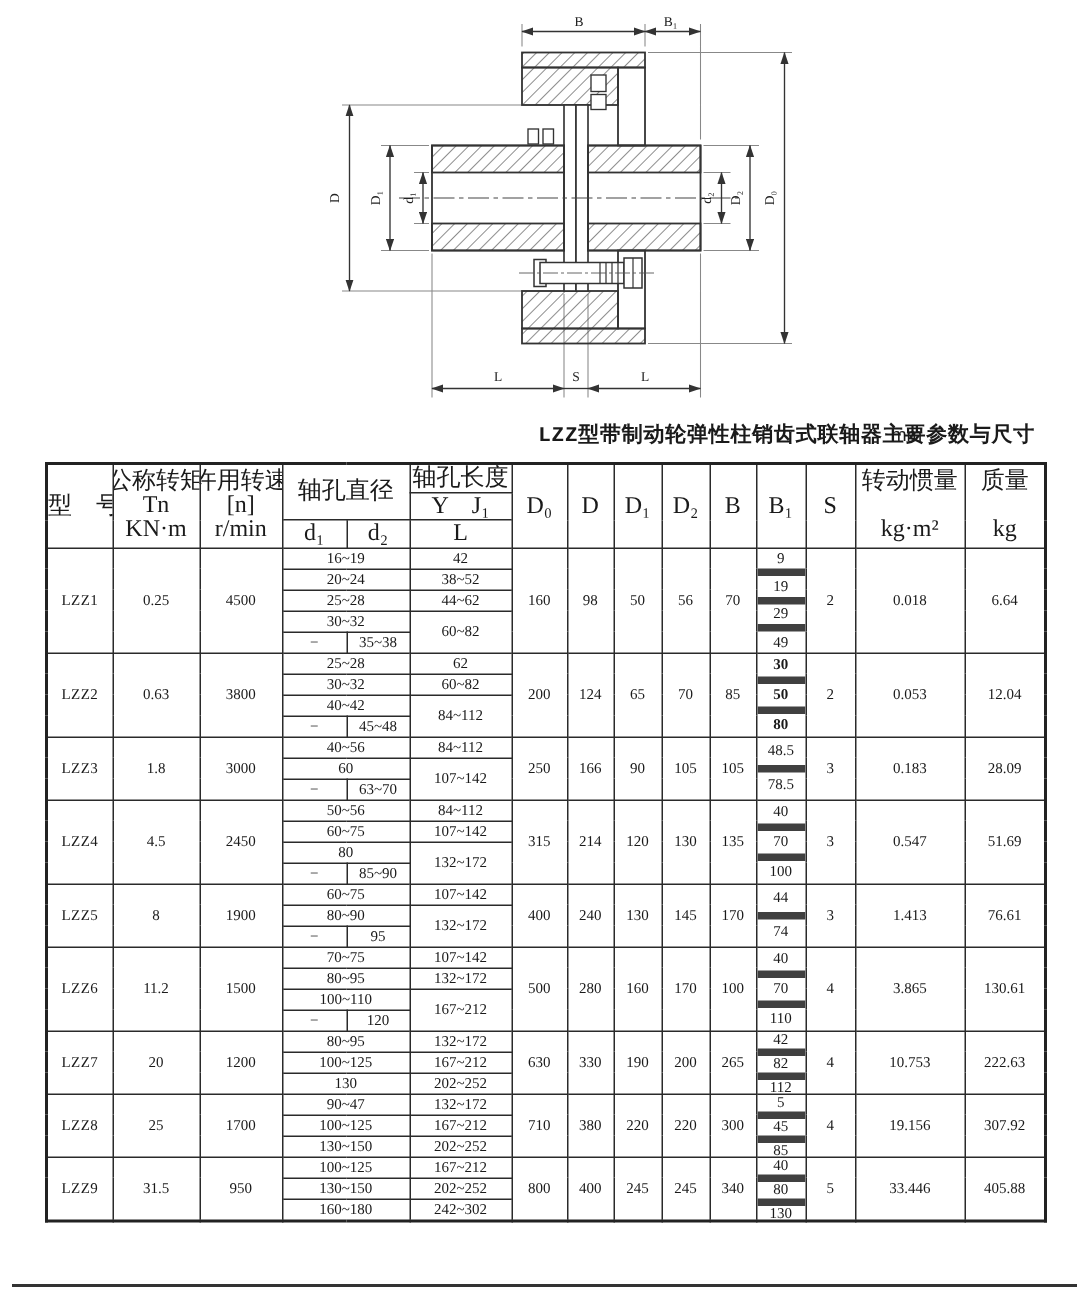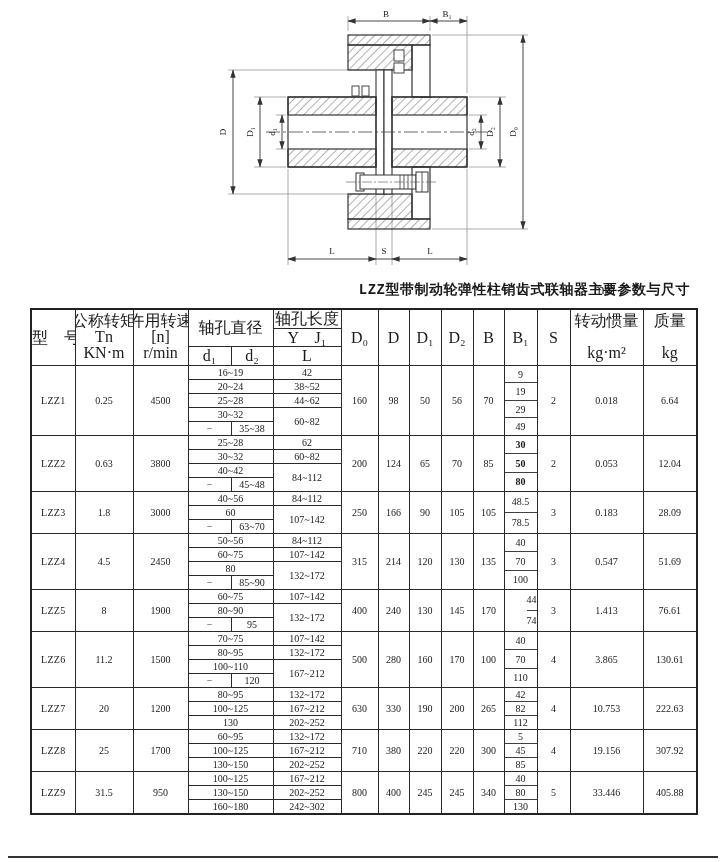--- a/index.html
+++ b/index.html
@@ -24,21 +24,21 @@
     font-size:10px;font-weight:normal;text-align:center;vertical-align:middle;
     line-height:1.1;overflow:hidden;white-space:nowrap;
   }
   .spec thead tr{height:18px}
   .spec th{font-size:16px}
   .vstack{display:flex;flex-direction:column;justify-content:space-between;align-items:center;height:48px;padding:2px 0}
   .vstack div{line-height:1}
   .b1{padding:0}
   .b1stack{display:flex;flex-direction:column}
   .b1cell{flex:1;display:flex;align-items:center;justify-content:center;font-size:10px}
-  .b1cell + .b1cell{border-top:1px solid #404040}
+  .b1cell + .b1cell{border-top:5px solid #404040}
   .mod{font-size:10px;letter-spacing:.3px}
   .notes{position:absolute;left:35px;top:811px;font-size:11.5px;line-height:19px}
   .note2{padding-left:27px}
   .bottom-rule{position:absolute;top:856px;left:8px;width:710px;border-top:2px solid #333}
   svg text{font-family:"Liberation Serif","DejaVu Serif",serif;font-size:9px;fill:#222}
 </style>
 </head>
 <body>
 
 <svg class="drawing" width="726" height="280" viewBox="0 0 726 280">
@@ -342,21 +342,21 @@
         <td rowspan="3">8</td>
         <td rowspan="3">1900</td>
         <td colspan="2">60~75</td>
         <td>107~142</td>
         <td rowspan="3">400</td>
         <td rowspan="3">240</td>
         <td rowspan="3">130</td>
         <td rowspan="3">145</td>
         <td rowspan="3">170</td>
         <td rowspan="3" class="b1">
-          <div class="b1stack" style="height: 41px; align-items: flex-end;">
+          <div class="b1stack" style="height: 41px;">
             <div class="b1cell">44</div>
             <div class="b1cell">74</div>
           </div>
         </td>
         <td rowspan="3">3</td>
         <td rowspan="3">1.413</td>
         <td rowspan="3">76.61</td>
       </tr>
       <tr style="height: 14px;">
         <td colspan="2">80~90</td>
@@ -427,21 +427,21 @@
         <td>167~212</td>
       </tr>
       <tr style="height: 14px;">
         <td colspan="2">130</td>
         <td>202~252</td>
       </tr>
       <tr style="height: 14px;">
         <td rowspan="3" class="mod">LZZ8</td>
         <td rowspan="3">25</td>
         <td rowspan="3">1700</td>
-        <td colspan="2">60~95</td>
+        <td colspan="2">90~47</td>
         <td>132~172</td>
         <td rowspan="3">710</td>
         <td rowspan="3">380</td>
         <td rowspan="3">220</td>
         <td rowspan="3">220</td>
         <td rowspan="3">300</td>
         <td rowspan="3" class="b1">
           <div class="b1stack" style="height: 41px;">
             <div class="b1cell">5</div>
             <div class="b1cell">45</div>

